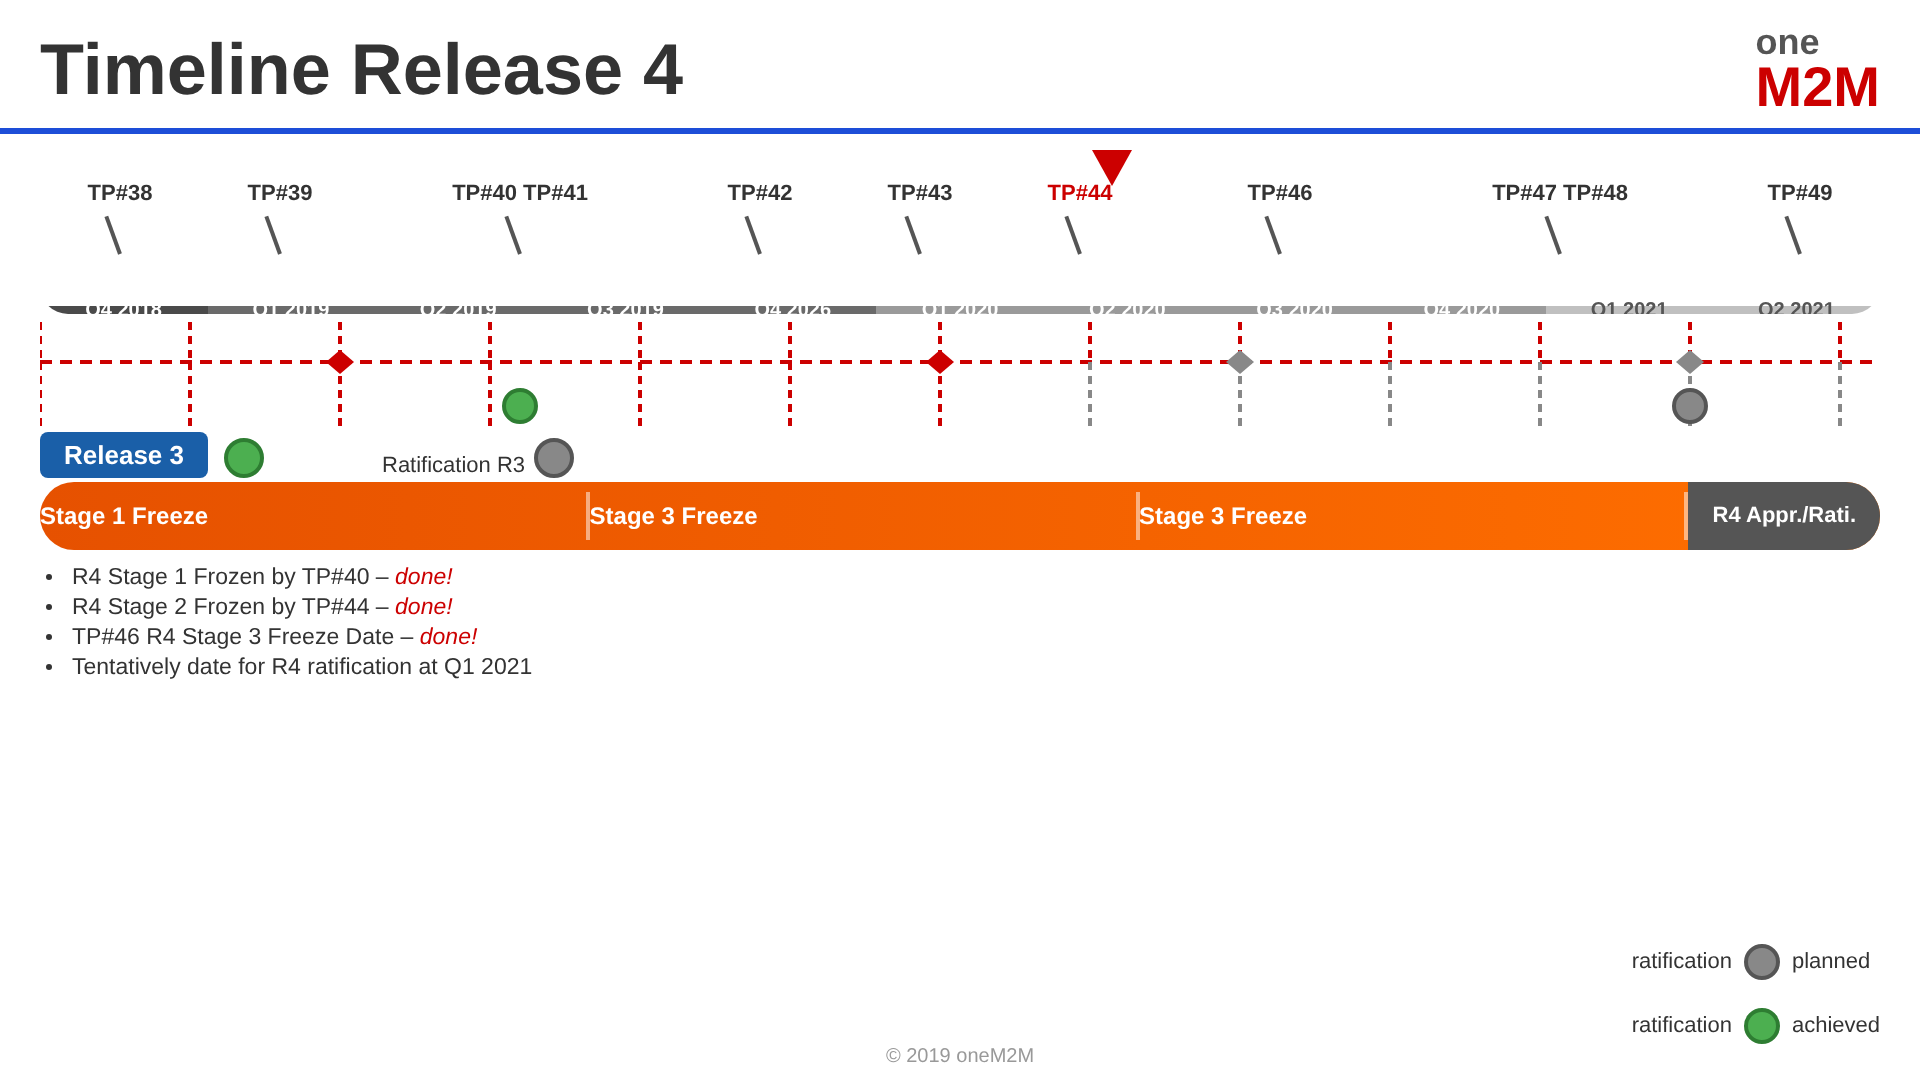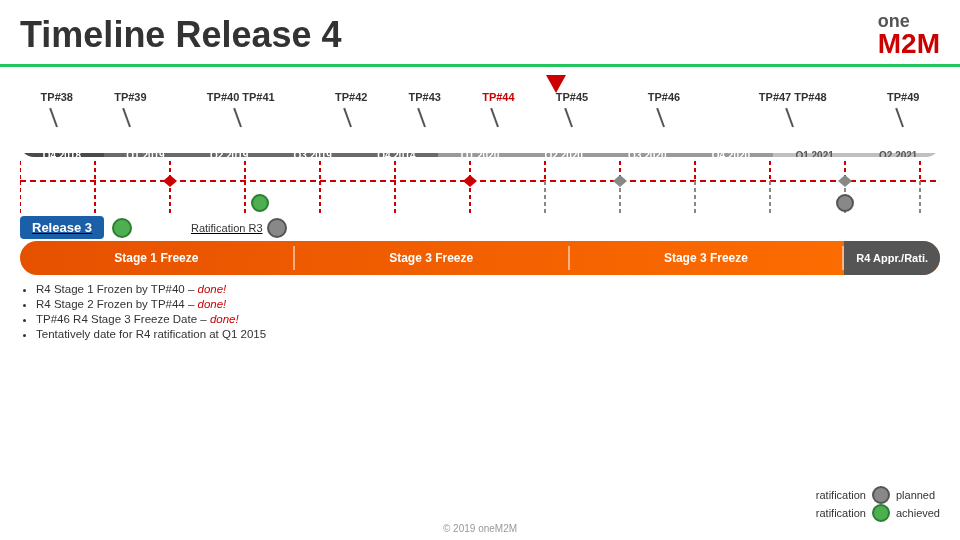--- a/index.html
+++ b/index.html
@@ -11,21 +11,21 @@
       overflow: hidden;
       position: relative;
     }
 
     
     .header {
       padding: 12px 20px 6px 20px;
       display: flex;
       align-items: center;
       justify-content: space-between;
-      border-bottom: 3px solid #22c55e;
+      border-bottom: 3px solid #1d4ed8;
     }
     .header-title {
       font-size: 36px;
       font-weight: bold;
       color: #333;
     }
     .logo-area {
       display: flex;
       align-items: center;
     }
@@ -167,21 +167,20 @@
       align-items: center;
       border-radius: 17px 0 0 17px;
       white-space: nowrap;
       min-width: 90px;
     }
     .stage-label {
       color: #fff;
       font-weight: bold;
       font-size: 12px;
       flex: 1;
-      text-align: center;
     }
     .stage-separator {
       width: 2px;
       height: 24px;
       background: rgba(255,255,255,0.5);
     }
     .r4-end-label {
       background: #555;
       color: #fff;
       font-weight: bold;
@@ -210,21 +209,21 @@
       font-style: italic;
     }
 
     
     .legend {
       position: absolute;
       right: 20px;
       bottom: 18px;
       display: flex;
       flex-direction: column;
-      gap: 0;
+      gap: 14px;
     }
     .legend-item {
       display: flex;
       align-items: center;
       gap: 6px;
       font-size: 11px;
       color: #333;
     }
     .legend-dot-gray {
       width: 18px; height: 18px; border-radius: 50%; background: #888; border: 2px solid #555;
@@ -278,44 +277,40 @@
         <span class="tp-tick"></span>
       </div>
     <div class="tp-item">
         <span class="tp-label">TP#43</span>
         <span class="tp-tick"></span>
       </div>
     <div class="tp-item">
         <span class="tp-label" style="color:#c00;font-weight:bold;">TP#44</span>
         <span class="tp-tick"></span>
       </div>
-    <div class="tp-item">
-        <span class="tp-label">TP#45</span>
-        <span class="tp-tick"></span>
-      </div>
     <div class="tp-item" style="flex:1.5">
         <span class="tp-label">TP#46</span>
         <span class="tp-tick"></span>
       </div>
     <div class="tp-item" style="flex:2">
         <span class="tp-label">TP#47 TP#48</span>
         <span class="tp-tick"></span>
       </div>
     <div class="tp-item">
         <span class="tp-label">TP#49</span>
         <span class="tp-tick"></span>
       </div>
   </div>
 
   <div class="quarter-bar">
     <div class="quarter-item q-dark">Q4 2018</div>
     <div class="quarter-item q-mid">Q1 2019</div>
     <div class="quarter-item q-mid">Q2 2019</div>
     <div class="quarter-item q-mid">Q3 2019</div>
-    <div class="quarter-item q-mid">Q4 2014</div>
+    <div class="quarter-item q-mid">Q4 2026</div>
     <div class="quarter-item q-light">Q1 2020</div>
     <div class="quarter-item q-light">Q2 2020</div>
     <div class="quarter-item q-light">Q3 2020</div>
     <div class="quarter-item q-light">Q4 2020</div>
     <div class="quarter-item q-lighter">Q1 2021</div>
     <div class="quarter-item q-lighter">Q2 2021</div>
   </div>
 
   <div class="fishbone-area">
     <svg class="fishbone-svg" viewBox="0 0 920 55" preserveAspectRatio="none">
@@ -354,21 +349,21 @@
       <polygon points="450,14 457,20 450,26 443,20" fill="#c00"></polygon>
       <polygon points="600,14 607,20 600,26 593,20" fill="#888"></polygon>
       <polygon points="825,14 832,20 825,26 818,20" fill="#888"></polygon>
 
       <circle cx="240" cy="42" r="8" fill="#4caf50" stroke="#2e7d32" stroke-width="2"></circle>
 
       <circle cx="825" cy="42" r="8" fill="#888" stroke="#555" stroke-width="2"></circle>
     </svg>
   </div>
 
-  <div style="display:flex; align-items:center; margin-bottom:2px; position:relative;text-decoration:underline;">
+  <div style="display:flex; align-items:flex-end; margin-bottom:2px; position:relative;">
     <div class="release3-label">Release 3</div>
     <div class="dot-green"></div>
     <span style="font-size:11px;color:#333;margin-left:55px;">Ratification R3</span>
     <div class="dot-gray" style="margin-left:4px;"></div>
   </div>
 
   <div class="release4-row">
     <div class="stage-label">Stage 1 Freeze</div>
     <div class="stage-separator"></div>
     <div class="stage-label">Stage 3 Freeze</div>
@@ -385,21 +380,21 @@
     <li class="bullet-item">
       <span>R4 Stage 1 Frozen by TP#40 – </span><span class="done">done!</span>
     </li>
     <li class="bullet-item">
       <span>R4 Stage 2 Frozen by TP#44 – </span><span class="done">done!</span>
     </li>
     <li class="bullet-item">
       <span>TP#46 R4 Stage 3 Freeze Date – </span><span class="done">done!</span>
     </li>
     <li class="bullet-item">
-      <span>Tentatively date for R4 ratification at Q1 2015</span>
+      <span>Tentatively date for R4 ratification at Q1 2021</span>
     </li>
   </ul>
 </div>
 
 <div class="legend">
   <div class="legend-item">
     <span>ratification</span>
     <div class="legend-dot-gray"></div>
     <span>planned</span>
   </div>

